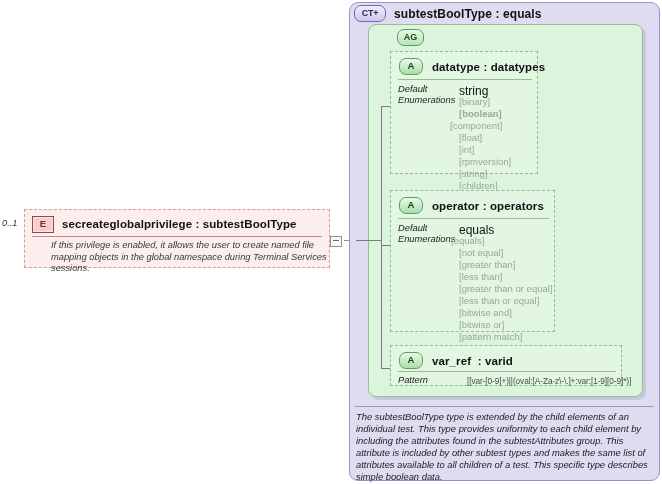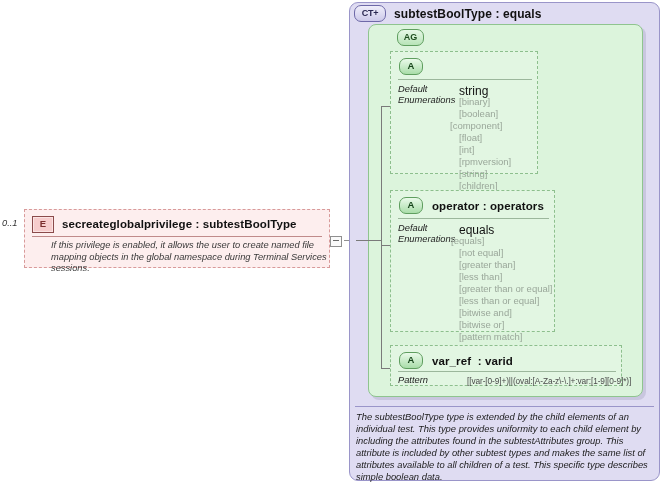--- a/index.html
+++ b/index.html
@@ -155,30 +155,35 @@
 
   <div class="wire" style="left:381px;top:106px;width:1px;height:262px;"></div>
   <div class="wire" style="left:381px;top:106px;width:10px;height:1px;"></div>
   <div class="wire" style="left:381px;top:245px;width:10px;height:1px;"></div>
   <div class="wire" style="left:381px;top:368px;width:10px;height:1px;"></div>
   <div class="wire" style="left:356px;top:240px;width:25px;height:1px;"></div>
 
   <div class="attr-card" id="card-datatype">
     <div class="attr-hdr">
       <span class="badge-a">A</span>
+      <span class="ttl">
+        <span>datatype</span>
+        <span>:</span>
+        <span>datatypes</span>
+      </span>
     </div>
     <div class="sep attr-sep" style="left:7px;top:27px;width:134px;"></div>
 
     <div class="facet-label" style="left:7px;top:32px;">Default</div>
     <div class="facet-label" style="left:7px;top:43px;">Enumerations</div>
 
     <div class="facet-val-default" style="left:68px;top:32px;">string</div>
 
     <div class="enum" style="left:68px;top:44px;">[binary]</div>
-    <div class="enum" style="left:68px;top:56px;">[boolean]</div>
+    <div class="enum" style="left:68px;top:56px;font-weight:bold;">[boolean]</div>
     <div class="enum" style="left:59px;top:68px;">[component]</div>
     <div class="enum" style="left:68px;top:80px;">[float]</div>
     <div class="enum" style="left:68px;top:92px;">[int]</div>
     <div class="enum" style="left:68px;top:104px;">[rpmversion]</div>
     <div class="enum" style="left:68px;top:116px;">[string]</div>
     <div class="enum" style="left:68px;top:128px;">[children]</div>
   </div>
 
   <div class="attr-card" id="card-operator">
     <div class="attr-hdr">

